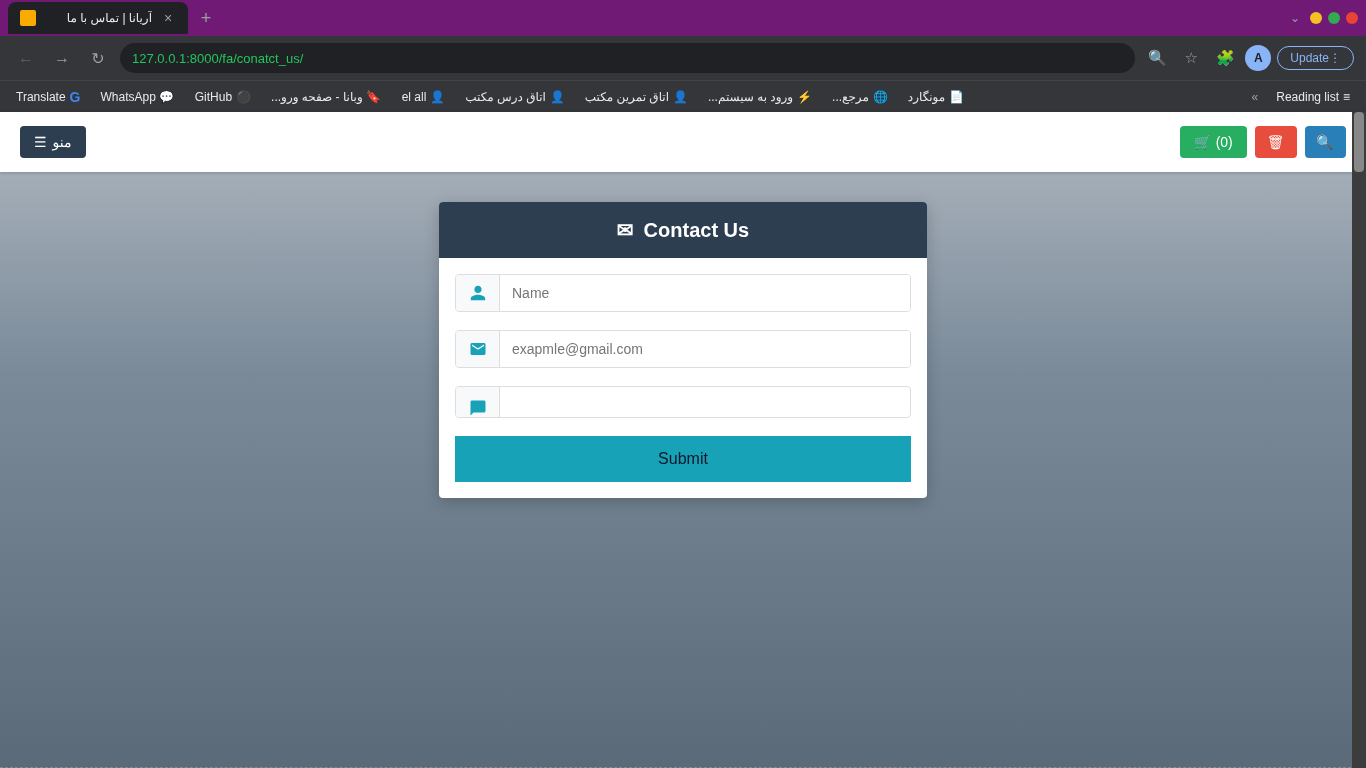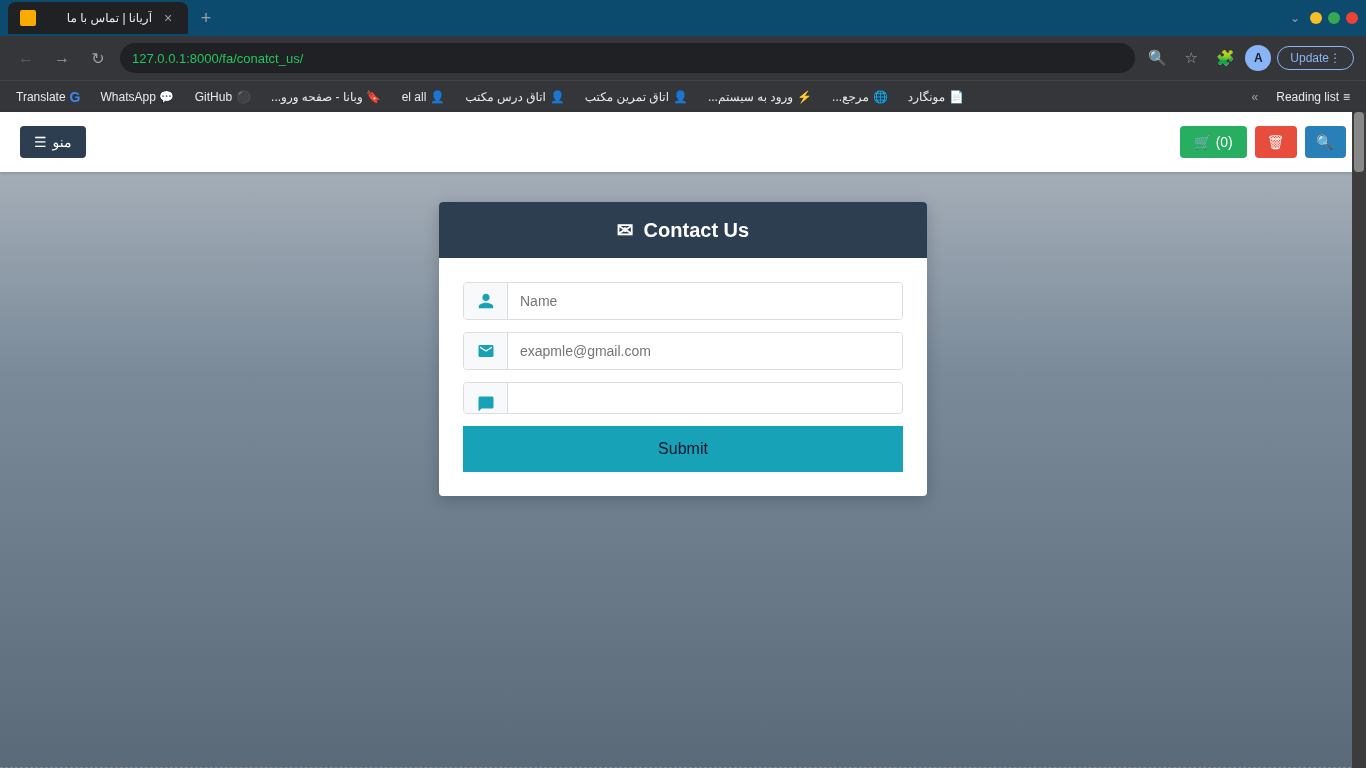--- a/index.html
+++ b/index.html
@@ -8,21 +8,21 @@
     
     .browser-chrome {
       background: #202124;
       width: 100%;
     }
 
     
     .tab-bar {
       display: flex;
       align-items: center;
-      background: #0c4a6e;
+      background: #701a75;
       height: 36px;
       padding: 0 8px;
       gap: 4px;
     }
     .tab {
       display: flex;
       align-items: center;
       background: #202124;
       border-radius: 8px 8px 0 0;
       padding: 0 12px;
@@ -306,24 +306,24 @@
       color: white;
       padding: 16px 24px;
       font-size: 20px;
       font-weight: 600;
       display: flex;
       align-items: center;
       gap: 10px;
       justify-content: center;
     }
     .contact-card-body {
-      padding: 24px;
+      padding: 16px;
       display: flex;
       flex-direction: column;
-      gap: 12px;
+      gap: 18px;
     }
     .input-group {
       display: flex;
       align-items: stretch;
       border: 1px solid #ddd;
       border-radius: 4px;
       overflow: hidden;
     }
     .input-group-icon {
       background: #f8f9fa;

